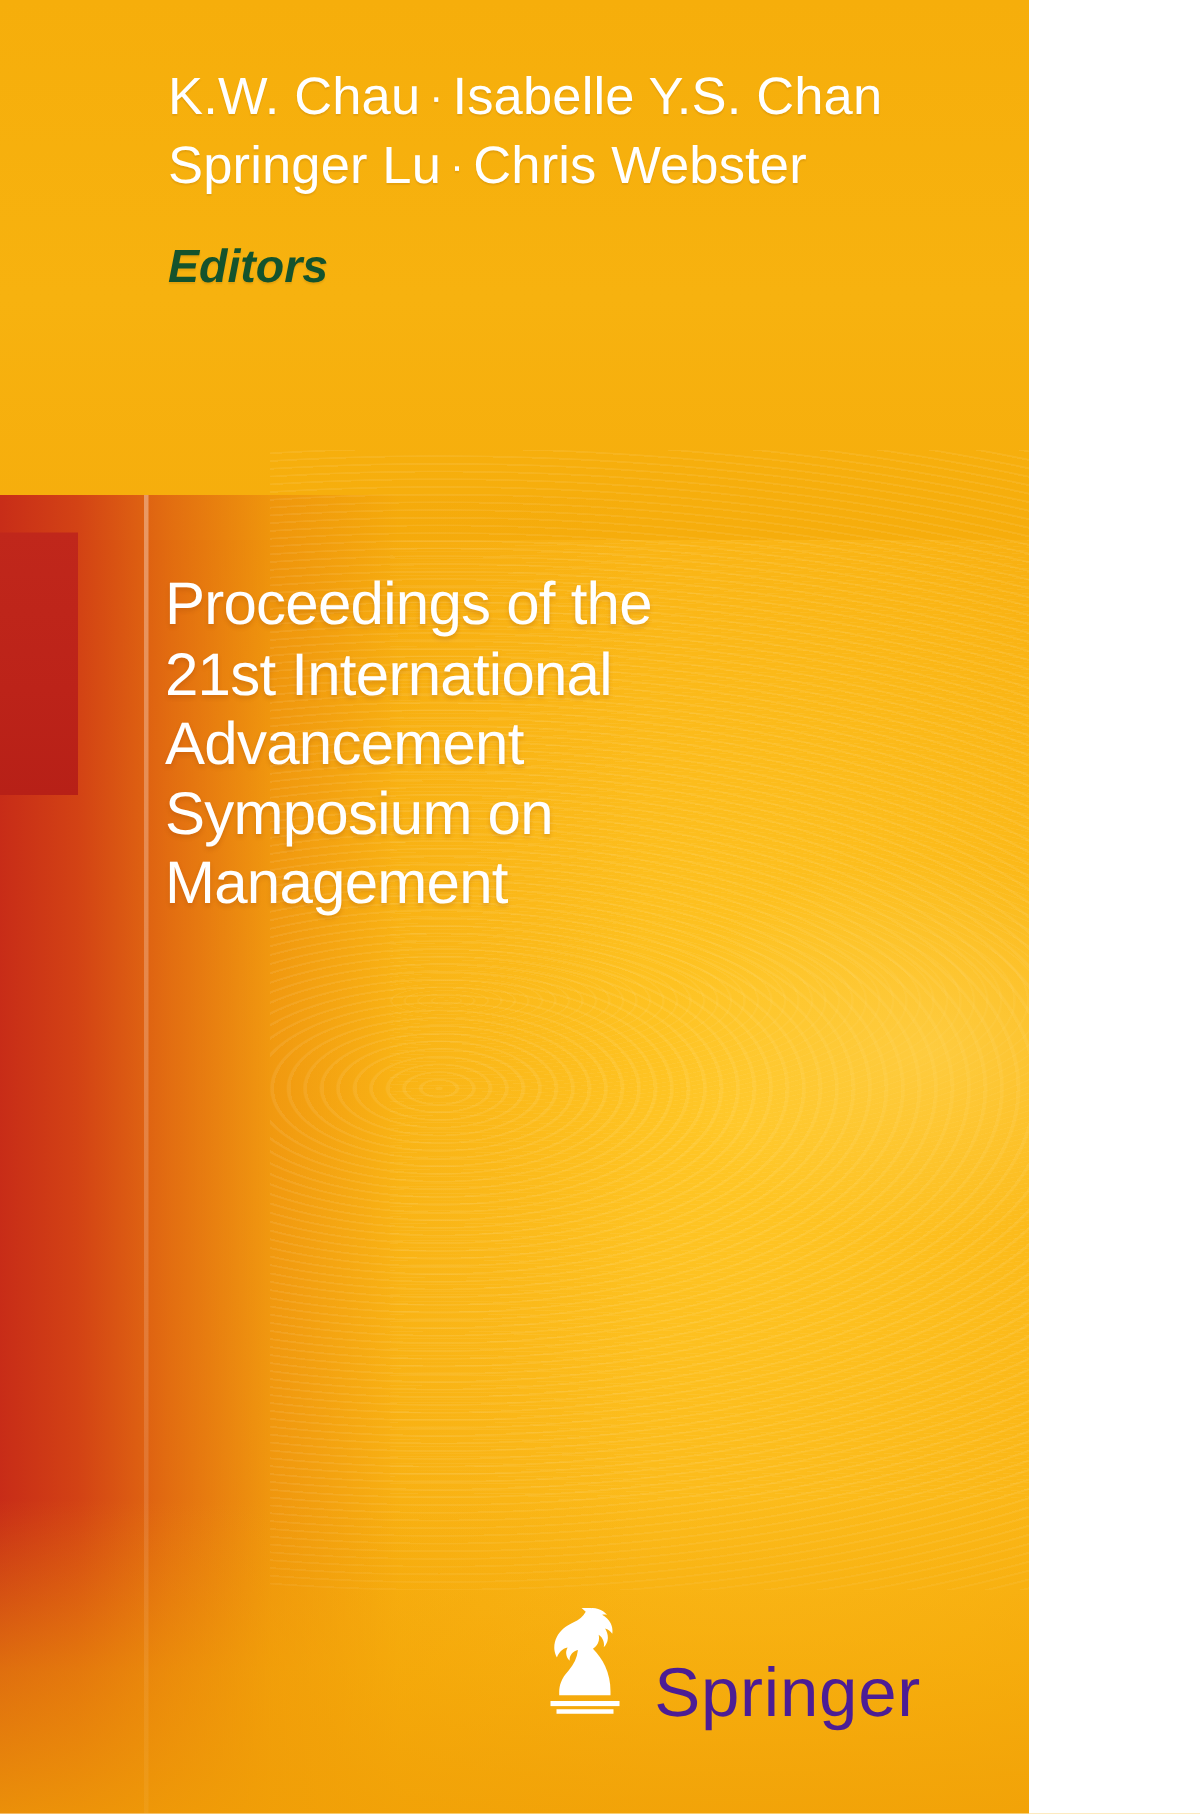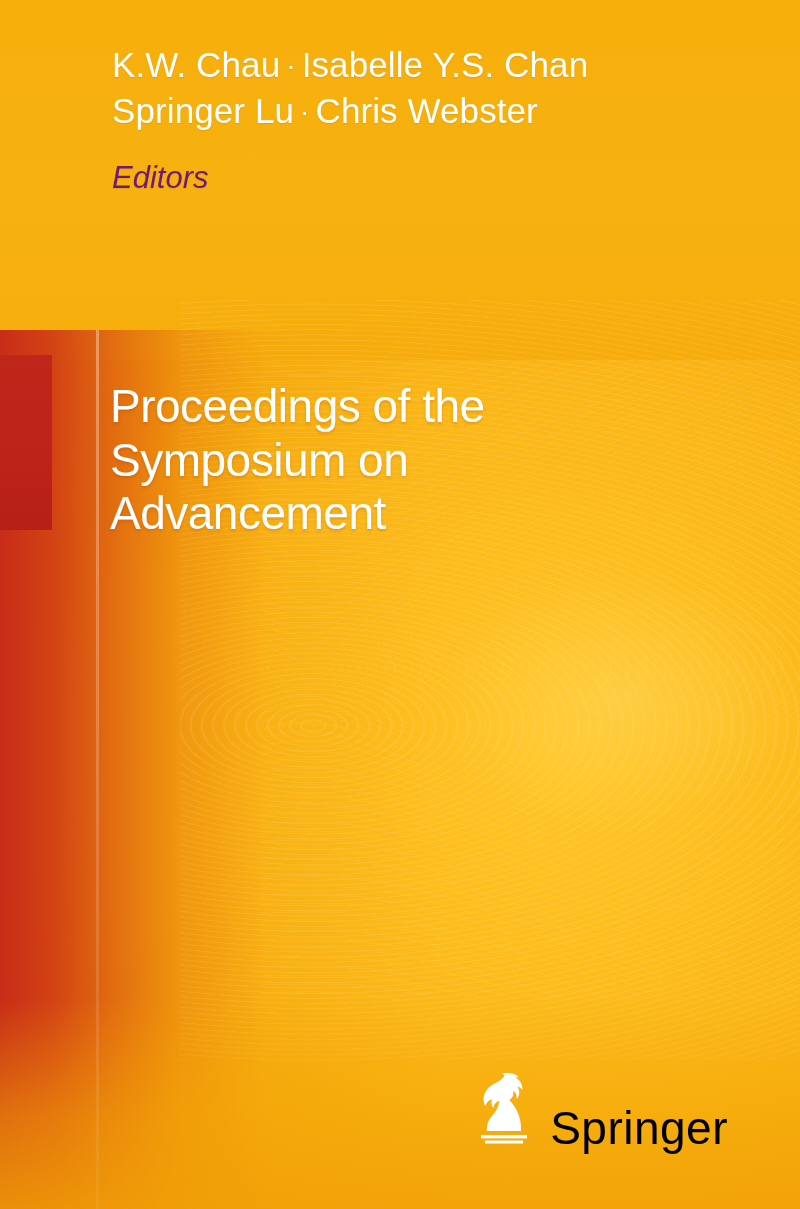--- a/index.html
+++ b/index.html
@@ -2,21 +2,21 @@
 <html><head>
 <meta charset="utf-8">
 <style>
   html, body {
     margin: 0;
     padding: 0;
     background: #ffffff;
   }
   #cover {
     position: relative;
-    width: 800px;
+    width: 686px;
     height: 1209px;
     overflow: hidden;
     font-family: "Liberation Sans", sans-serif;
     background: #F5A800;
   }
 
   
   .bg-base {
     position: absolute;
     inset: 0;
@@ -125,53 +125,53 @@
   }
   .authors .sep {
     padding: 0 6px;
     font-size: 28px;
     vertical-align: 2px;
   }
   .editors {
     position: absolute;
     left: 112px;
     top: 160px;
-    color: #701a75;
+    color: #14532d;
     font-size: 31px;
     font-style: italic;
-    font-weight: 400;
+    font-weight: 700;
     text-shadow: 0 1px 1px rgba(150,90,0,0.18);
   }
 
   
   .title {
     position: absolute;
     left: 110px;
     top: 380px;
     width: 620px;
     color: #ffffff;
-    font-size: 46px;
+    font-size: 40px;
     line-height: 1.165;
     font-weight: 400;
     letter-spacing: -0.5px;
     text-shadow: 0 2px 3px rgba(140,60,0,0.22);
   }
   .title .ln { display: block; white-space: nowrap; }
 
   
   .springer {
     position: absolute;
     right: 72px;
     bottom: 58px;
     display: flex;
     align-items: flex-end;
     gap: 16px;
   }
   .springer-word {
-    color: #000000;
+    color: #4c1d95;
     font-size: 46px;
     letter-spacing: 0.5px;
     line-height: 1;
     font-weight: 400;
     margin-top: 24px;
   }
   .knight { display: block; }
 </style>
 </head>
 <body>
@@ -195,22 +195,24 @@
     </div>
     <div>
       <span>Springer Lu</span><span class="sep">·</span><span>Chris Webster</span>
     </div>
   </div>
 
   <div class="editors">Editors</div>
 
   <div class="title">
     <span class="ln">Proceedings of the</span>
+    <span class="ln">21st International</span>
+    <span class="ln">Advancement</span>
     <span class="ln">Symposium on</span>
-    <span class="ln">Advancement</span>
+    <span class="ln">Management</span>
   </div>
 
   <div class="springer">
     <span class="knight">
       <svg width="60" height="74" viewBox="0 0 60 74" aria-hidden="true">
         <g fill="#ffffff">
           <path d="M30.5 2.5c-1.6 3.2-4.6 5.4-8.4 7.2-5.2 2.5-8.9 5.6-10.9 9.6-1.4 2.8-1.9 5.7-1.6 8.6.2 1.9.8 3.6 1.7 5.1.5-1.6 1.3-3 2.5-4.2 1.3-1.3 2.8-2.1 4.6-2.5-.8 1.6-1.1 3-.9 4.4.2 1.8 1 3.3 2.3 4.4-.2-1.9.3-3.5 1.6-4.9 1-1.1 2.3-1.8 3.9-2.2-.6 5.2-2.7 9.7-6.2 13.6-2.4 2.6-4.1 5.2-5.1 7.9-.8 2.1-1.2 4.2-1.2 6.4v2.2h34.2v-2.6c0-6-1.2-11.6-3.6-16.8-2-4.4-4.7-8.2-8.1-11.6 1.5-.9 2.6-2.1 3.3-3.6.8-1.8 1-3.7.5-5.7 1.5 1 2.5 2.3 3.1 4 .5 1.4.6 2.9.3 4.4 1.6-1.6 2.5-3.5 2.7-5.7.2-2.4-.4-4.7-1.8-6.9 2 .6 3.6 1.8 4.8 3.5.3-2.4 0-4.7-1.1-6.9-1.2-2.4-3.1-4.3-5.7-5.7 1.1-.3 2.2-.3 3.3 0-1.5-1.9-3.5-3.2-5.9-3.9-1.5-.4-3-.6-4.5-.5.7-1.1 1.7-1.9 3-2.4-1.5-.5-3-.6-4.6-.3-1.5.3-2.8.9-4 1.8.3-1.1.9-2 1.7-2.8-1.5.4-2.9 1.2-4 2.4z"></path>
           <rect x="7" y="62" width="46" height="3.4"></rect>
           <rect x="11" y="67.5" width="38" height="3"></rect>
         </g>

